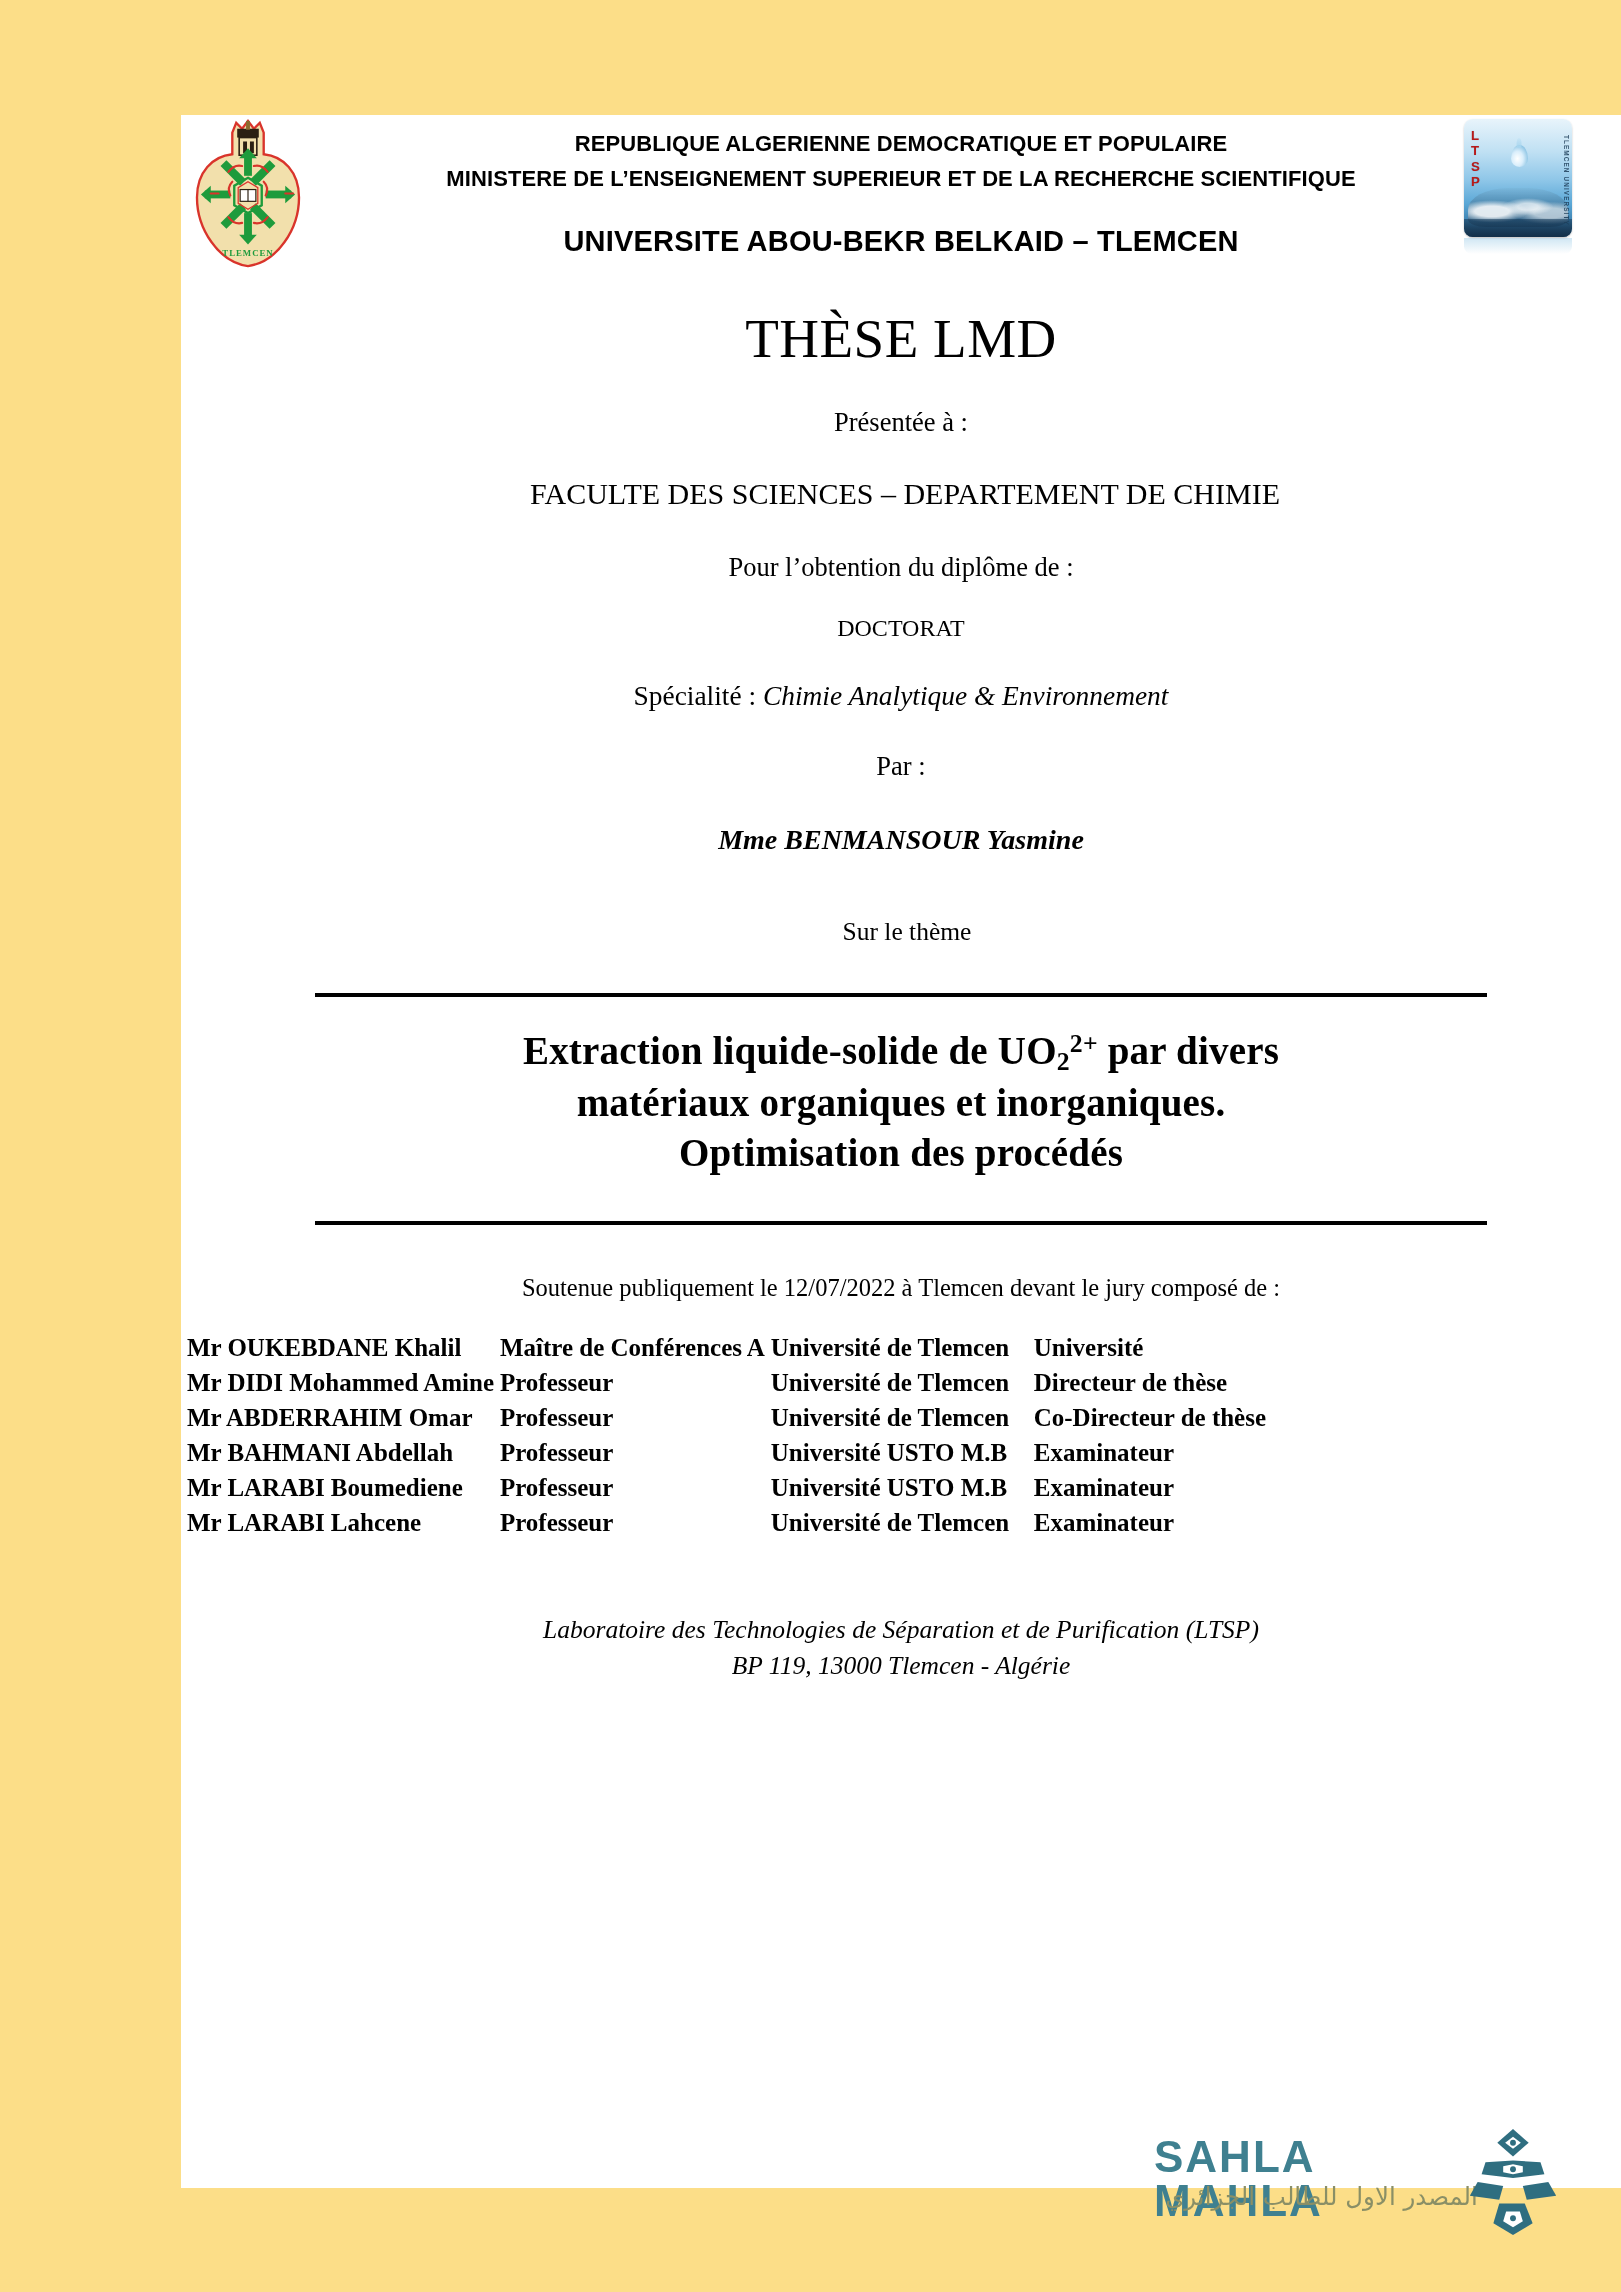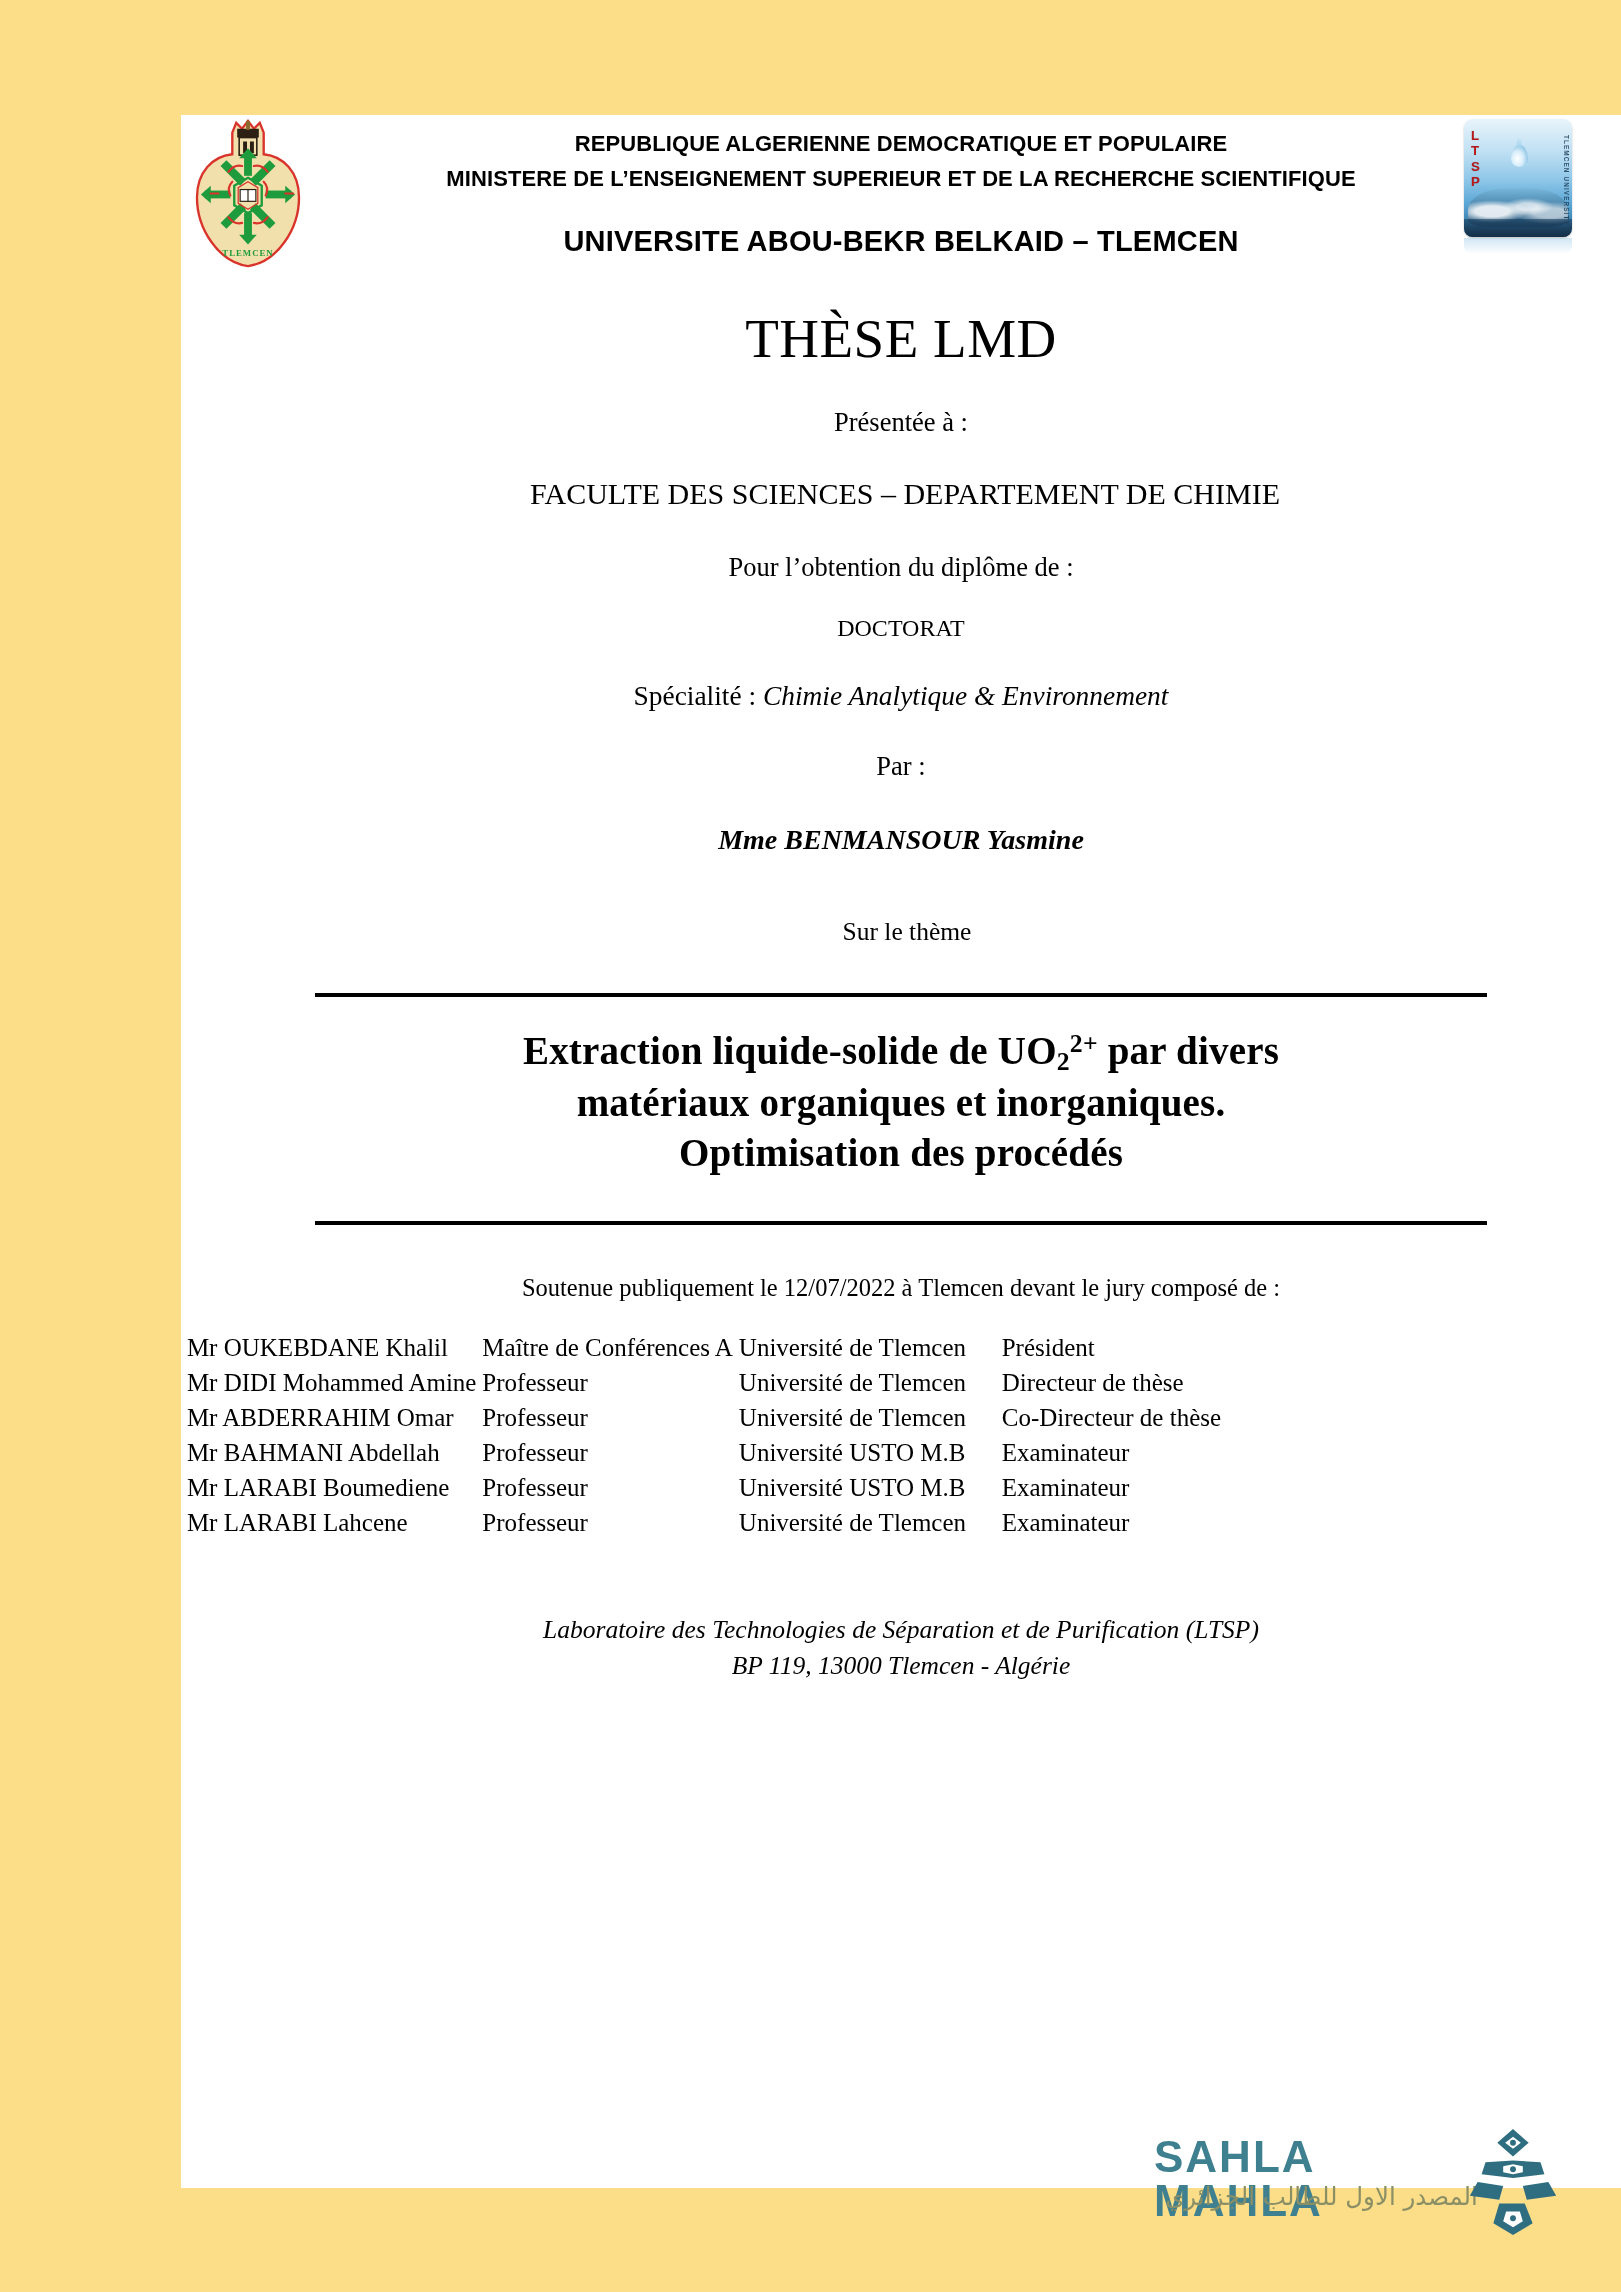--- a/index.html
+++ b/index.html
@@ -224,20 +224,21 @@
     font-size: 24.5px;
     margin-top: 49px;
     text-align: center;
   }
   .jury-table {
     margin-top: 29px;
     margin-left: 5.9px;
     border-collapse: collapse;
     text-align: left;
     font-size: 25px;
+    font-weight: bold;
   }
   .jury-table td {
     padding: 0 0 2px 0;
     line-height: 1.32;
     white-space: nowrap;
     vertical-align: top;
   }
   .jury-table td.c-name  { width: 282px; padding-right: 5.9px; }
   .jury-table td.c-grade { width: 237px; padding-right: 5.9px; }
   .jury-table td.c-univ  { width: 257px; padding-right: 5.9px; }
@@ -406,21 +407,21 @@
     <div class="rule rule-bottom"></div>
 
     <div class="soutenue">Soutenue publiquement le 12/07/2022 à Tlemcen devant le jury composé de :</div>
 
     <table class="jury-table">
       <tbody>
         <tr>
           <td class="c-name">Mr OUKEBDANE Khalil</td>
           <td class="c-grade">Maître de Conférences A</td>
           <td class="c-univ">Université de Tlemcen</td>
-          <td class="c-role">Président</td>
+          <td class="c-role">Université</td>
         </tr>
         <tr>
           <td class="c-name">Mr DIDI Mohammed Amine</td>
           <td class="c-grade">Professeur</td>
           <td class="c-univ">Université de Tlemcen</td>
           <td class="c-role">Directeur de thèse</td>
         </tr>
         <tr>
           <td class="c-name">Mr ABDERRAHIM Omar</td>
           <td class="c-grade">Professeur</td>

